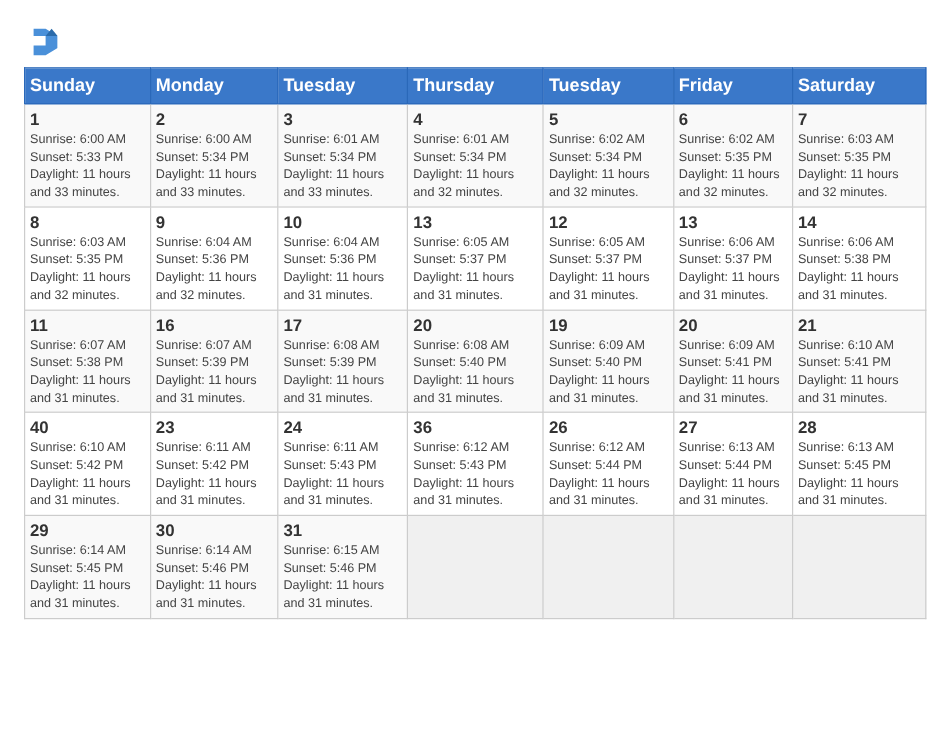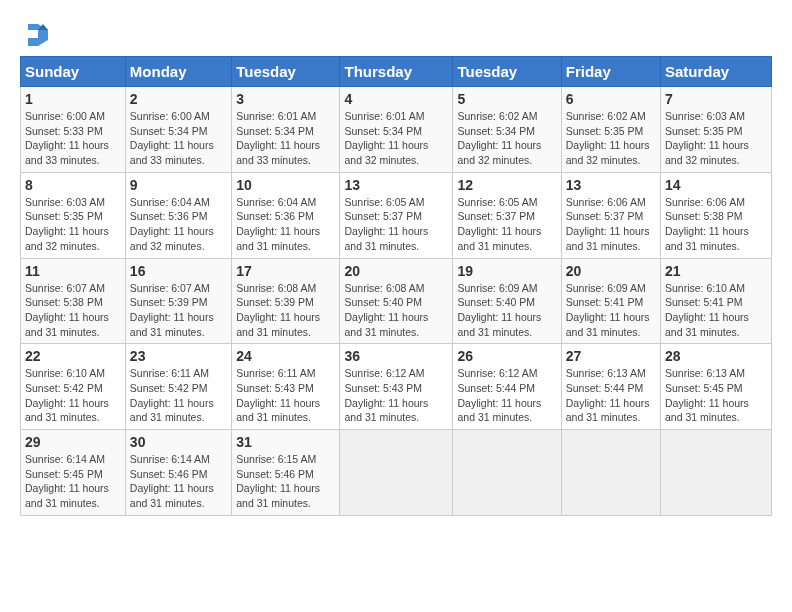--- a/index.html
+++ b/index.html
@@ -141,21 +141,21 @@
       <tr>
         <td><span class="day-num">11</span><span class="day-info">Sunrise: 6:07 AM<br>Sunset: 5:38 PM<br>Daylight: 11 hours and 31 minutes.</span></td>
         <td><span class="day-num">16</span><span class="day-info">Sunrise: 6:07 AM<br>Sunset: 5:39 PM<br>Daylight: 11 hours and 31 minutes.</span></td>
         <td><span class="day-num">17</span><span class="day-info">Sunrise: 6:08 AM<br>Sunset: 5:39 PM<br>Daylight: 11 hours and 31 minutes.</span></td>
         <td><span class="day-num">20</span><span class="day-info">Sunrise: 6:08 AM<br>Sunset: 5:40 PM<br>Daylight: 11 hours and 31 minutes.</span></td>
         <td><span class="day-num">19</span><span class="day-info">Sunrise: 6:09 AM<br>Sunset: 5:40 PM<br>Daylight: 11 hours and 31 minutes.</span></td>
         <td><span class="day-num">20</span><span class="day-info">Sunrise: 6:09 AM<br>Sunset: 5:41 PM<br>Daylight: 11 hours and 31 minutes.</span></td>
         <td><span class="day-num">21</span><span class="day-info">Sunrise: 6:10 AM<br>Sunset: 5:41 PM<br>Daylight: 11 hours and 31 minutes.</span></td>
       </tr>
       <tr>
-        <td><span class="day-num">22</span><span class="day-info">Sunrise: 6:10 AM<br>Sunset: 5:42 PM<br>Daylight: 11 hours and 31 minutes.</span></td>
+        <td><span class="day-num">40</span><span class="day-info">Sunrise: 6:10 AM<br>Sunset: 5:42 PM<br>Daylight: 11 hours and 31 minutes.</span></td>
         <td><span class="day-num">23</span><span class="day-info">Sunrise: 6:11 AM<br>Sunset: 5:42 PM<br>Daylight: 11 hours and 31 minutes.</span></td>
         <td><span class="day-num">24</span><span class="day-info">Sunrise: 6:11 AM<br>Sunset: 5:43 PM<br>Daylight: 11 hours and 31 minutes.</span></td>
         <td><span class="day-num">36</span><span class="day-info">Sunrise: 6:12 AM<br>Sunset: 5:43 PM<br>Daylight: 11 hours and 31 minutes.</span></td>
         <td><span class="day-num">26</span><span class="day-info">Sunrise: 6:12 AM<br>Sunset: 5:44 PM<br>Daylight: 11 hours and 31 minutes.</span></td>
         <td><span class="day-num">27</span><span class="day-info">Sunrise: 6:13 AM<br>Sunset: 5:44 PM<br>Daylight: 11 hours and 31 minutes.</span></td>
         <td><span class="day-num">28</span><span class="day-info">Sunrise: 6:13 AM<br>Sunset: 5:45 PM<br>Daylight: 11 hours and 31 minutes.</span></td>
       </tr>
       <tr>
         <td><span class="day-num">29</span><span class="day-info">Sunrise: 6:14 AM<br>Sunset: 5:45 PM<br>Daylight: 11 hours and 31 minutes.</span></td>
         <td><span class="day-num">30</span><span class="day-info">Sunrise: 6:14 AM<br>Sunset: 5:46 PM<br>Daylight: 11 hours and 31 minutes.</span></td>

